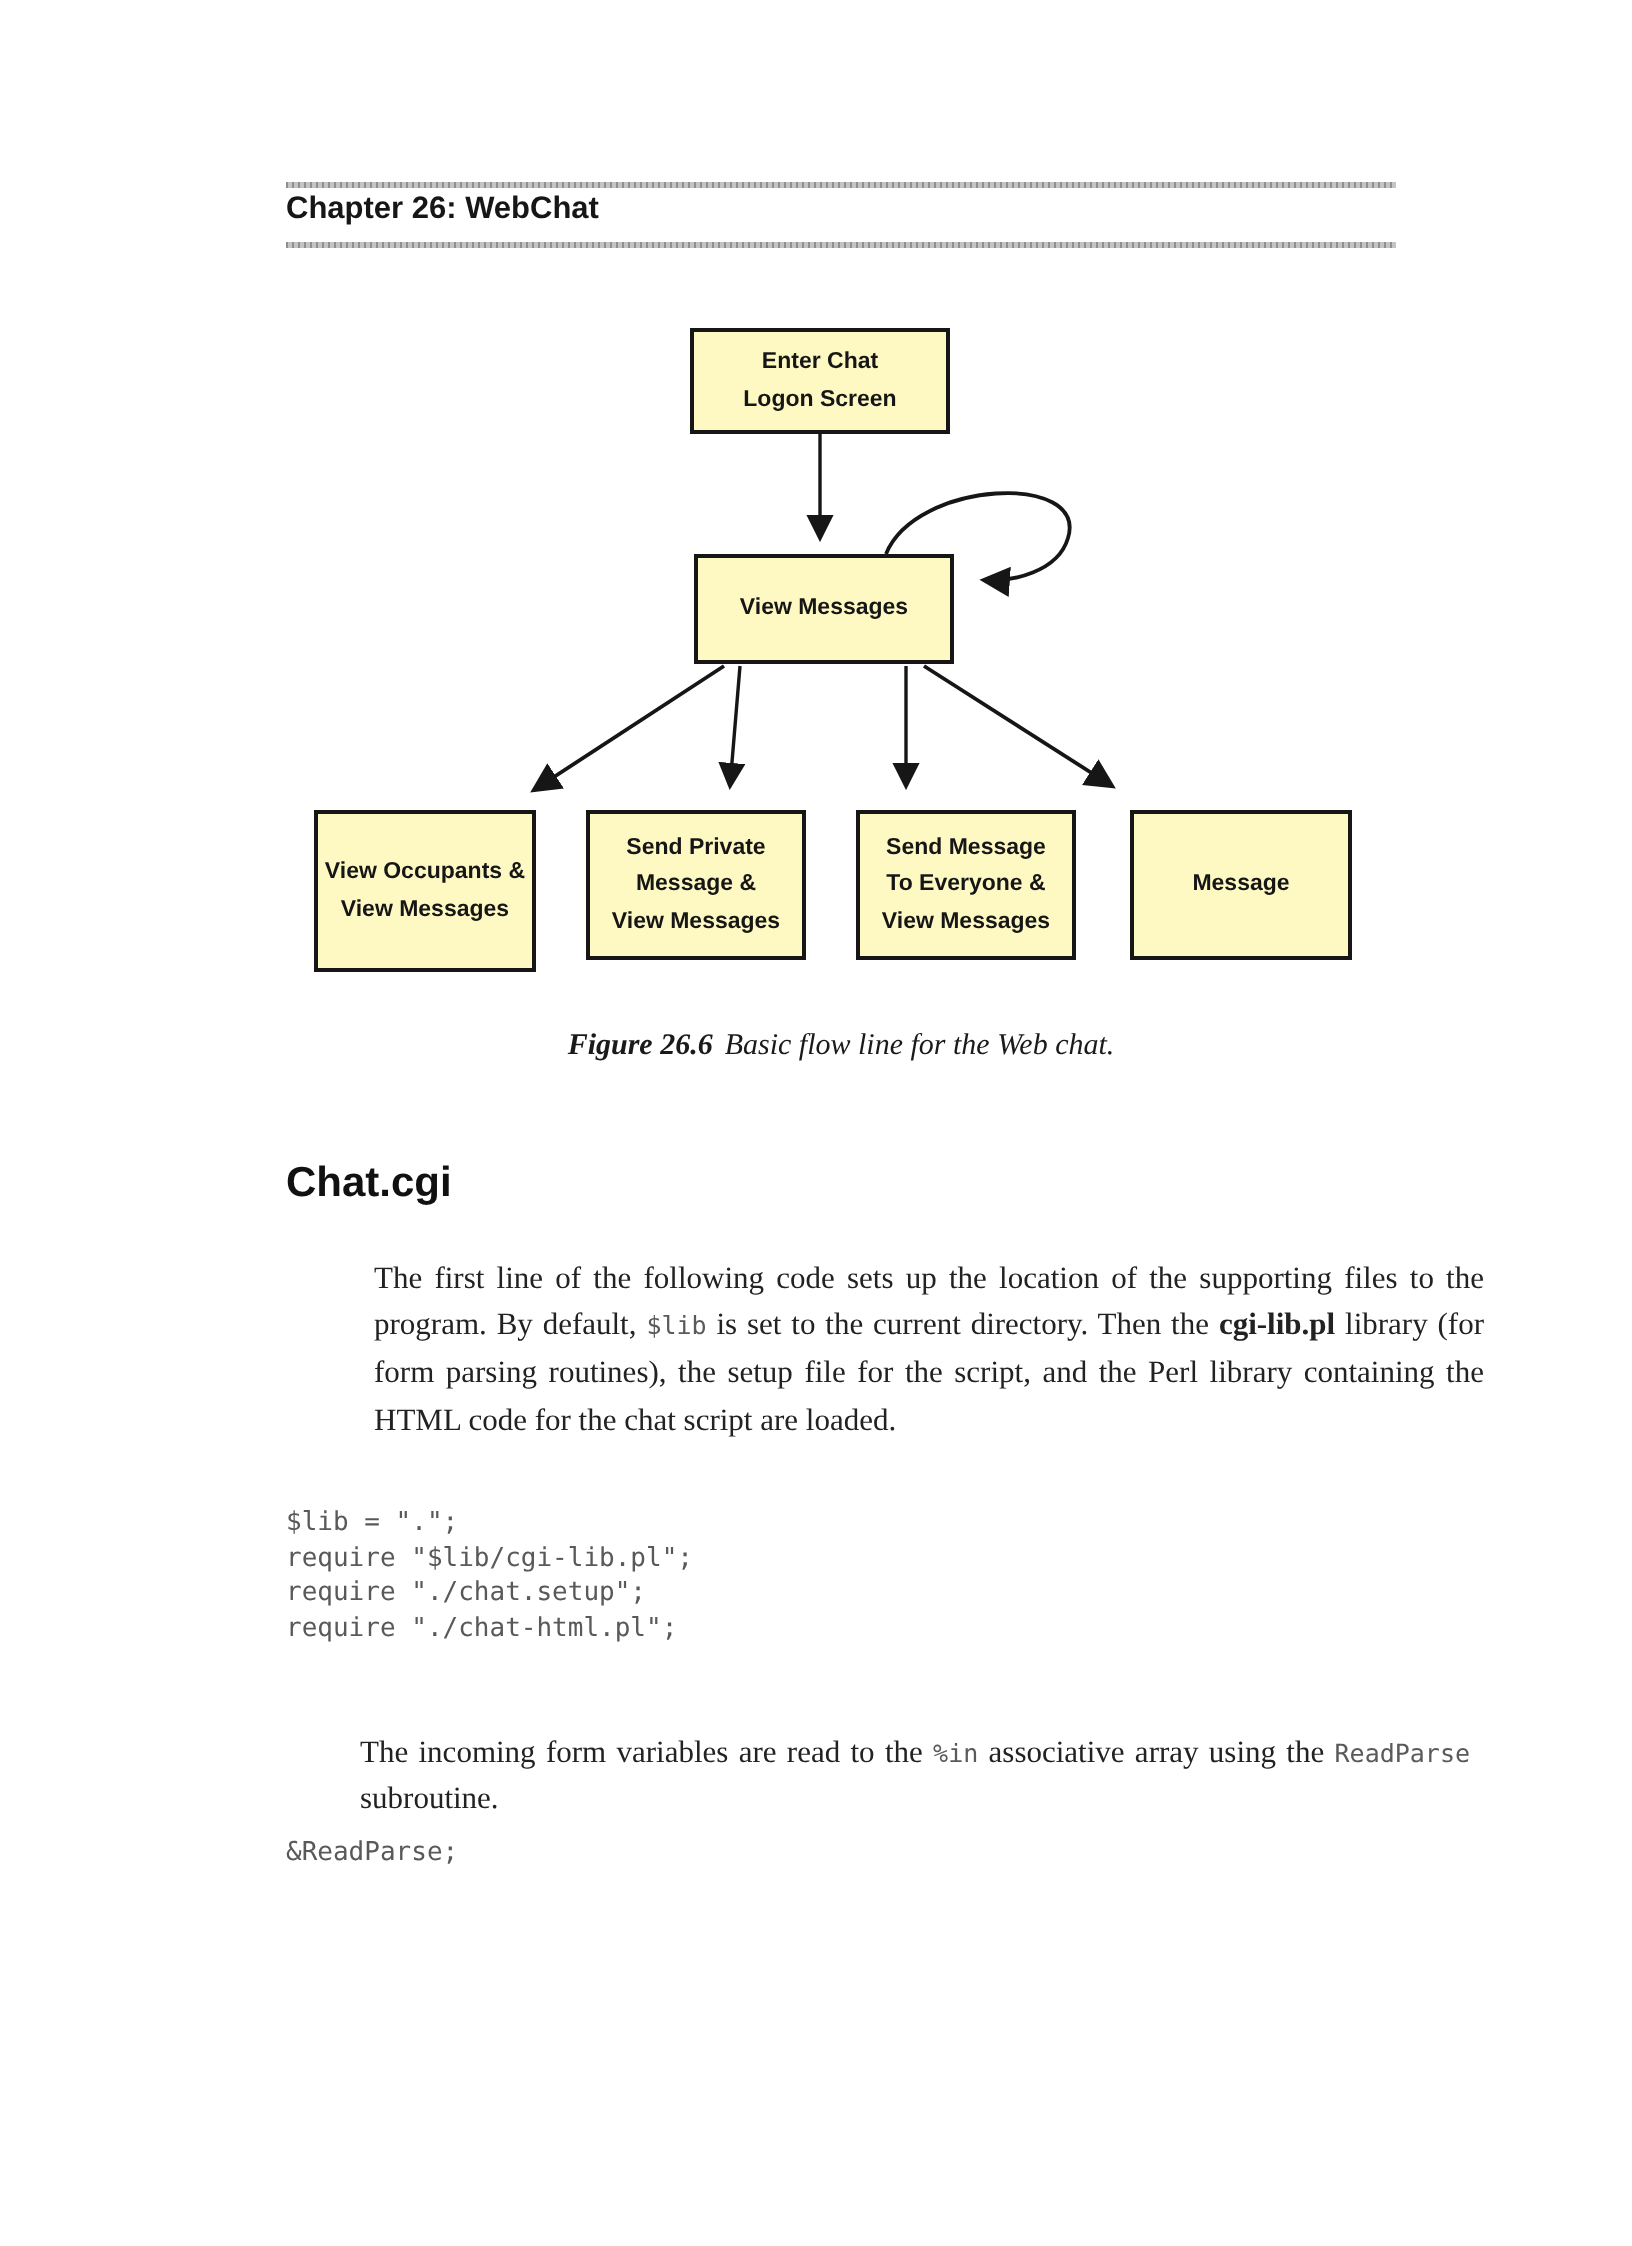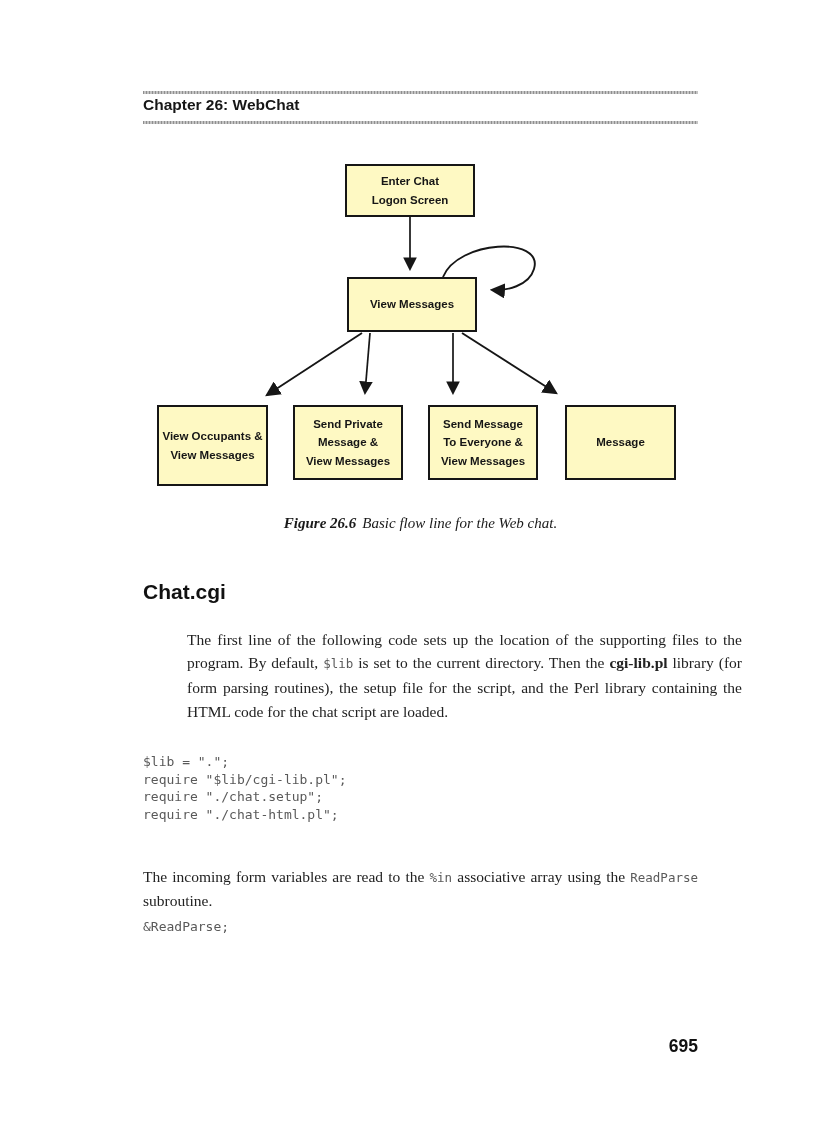--- a/index.html
+++ b/index.html
@@ -92,21 +92,21 @@
   .body-par {
     position: absolute;
     left: 143px;
     width: 555px;
     font-size: 15.5px;
     line-height: 23.7px;
     text-align: justify;
     color: #222222;
   }
   .par-1 { top: 612px; margin-left: 44px; }
-  .par-2 { top: 849px; }
+  .par-2 { top: 849px; margin-left: 37px; }
   .seg-normal { }
   .seg-bold { font-weight: bold; }
   .seg-code {
     font-family: "DejaVu Sans Mono", "Liberation Mono", monospace;
     font-size: 12.5px;
     color: #5a5a5a;
   }
   .code-block {
     position: absolute;
     left: 143px;
@@ -182,15 +182,14 @@
 
   <pre class="code-block code-1">$lib = ".";
 require "$lib/cgi-lib.pl";
 require "./chat.setup";
 require "./chat-html.pl";</pre>
 
   <p class="body-par par-2"><span class="seg-normal">The incoming form variables are read to the </span><span class="seg-code">%in</span><span class="seg-normal"> associative array using the </span><span class="seg-code">ReadParse</span><span class="seg-normal"> subroutine.</span></p>
 
   <pre class="code-block code-2">&amp;ReadParse;</pre>
 
-  <div class="page-number">695</div>
 
 </div>
 
 </body></html>

